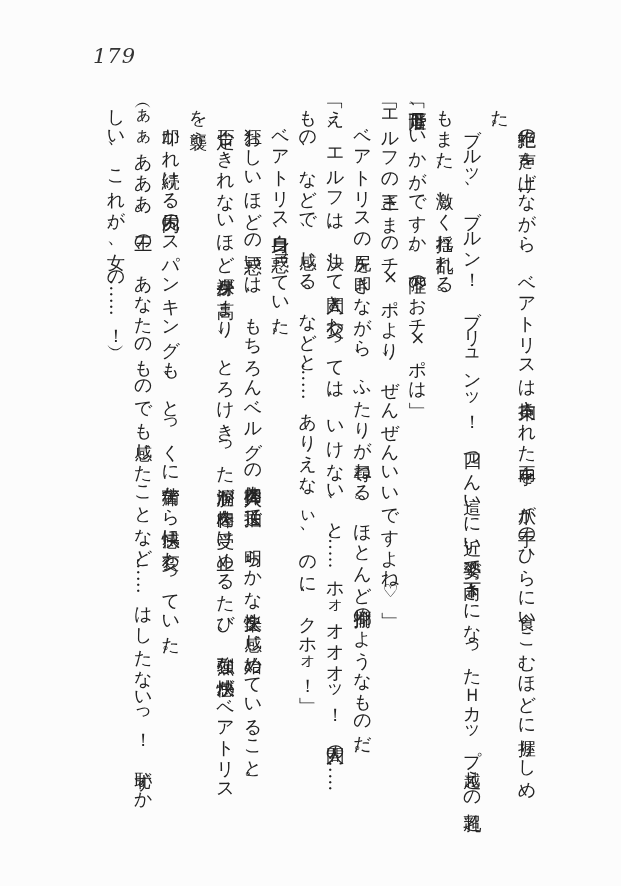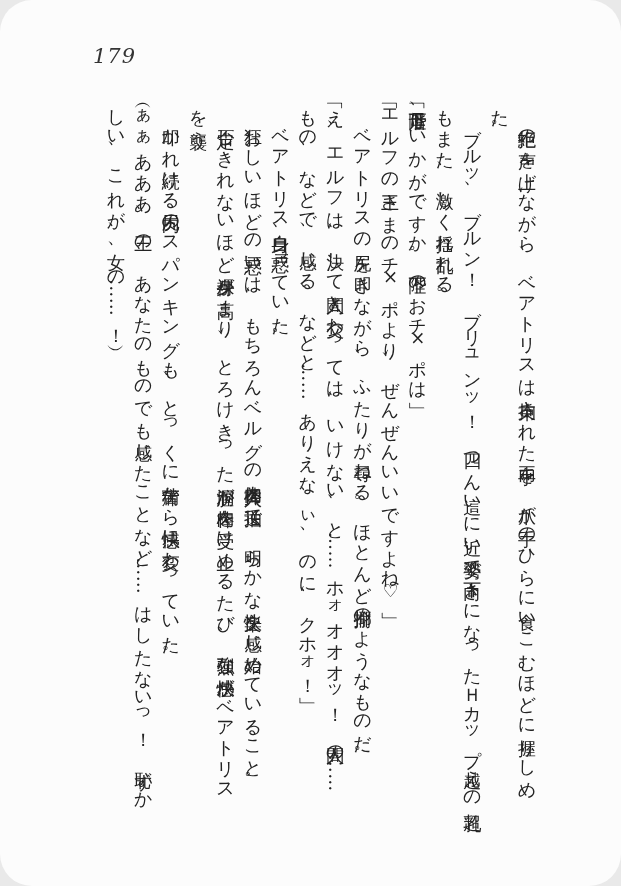--- a/index.html
+++ b/index.html
@@ -8,21 +8,20 @@
     background: #e9e9e9;
   }
   .page {
     position: relative;
     width: 621px;
     height: 886px;
     background: #fcfcfc;
     overflow: hidden;
     font-family: "DejaVu Serif", "Liberation Serif", serif;
     color: #232323;
-    border-radius: 32px;
   }
   .folio {
     position: absolute;
     left: 93px;
     top: 44px;
     font-size: 21px;
     font-style: italic;
     letter-spacing: 1px;
     color: #343434;
   }

